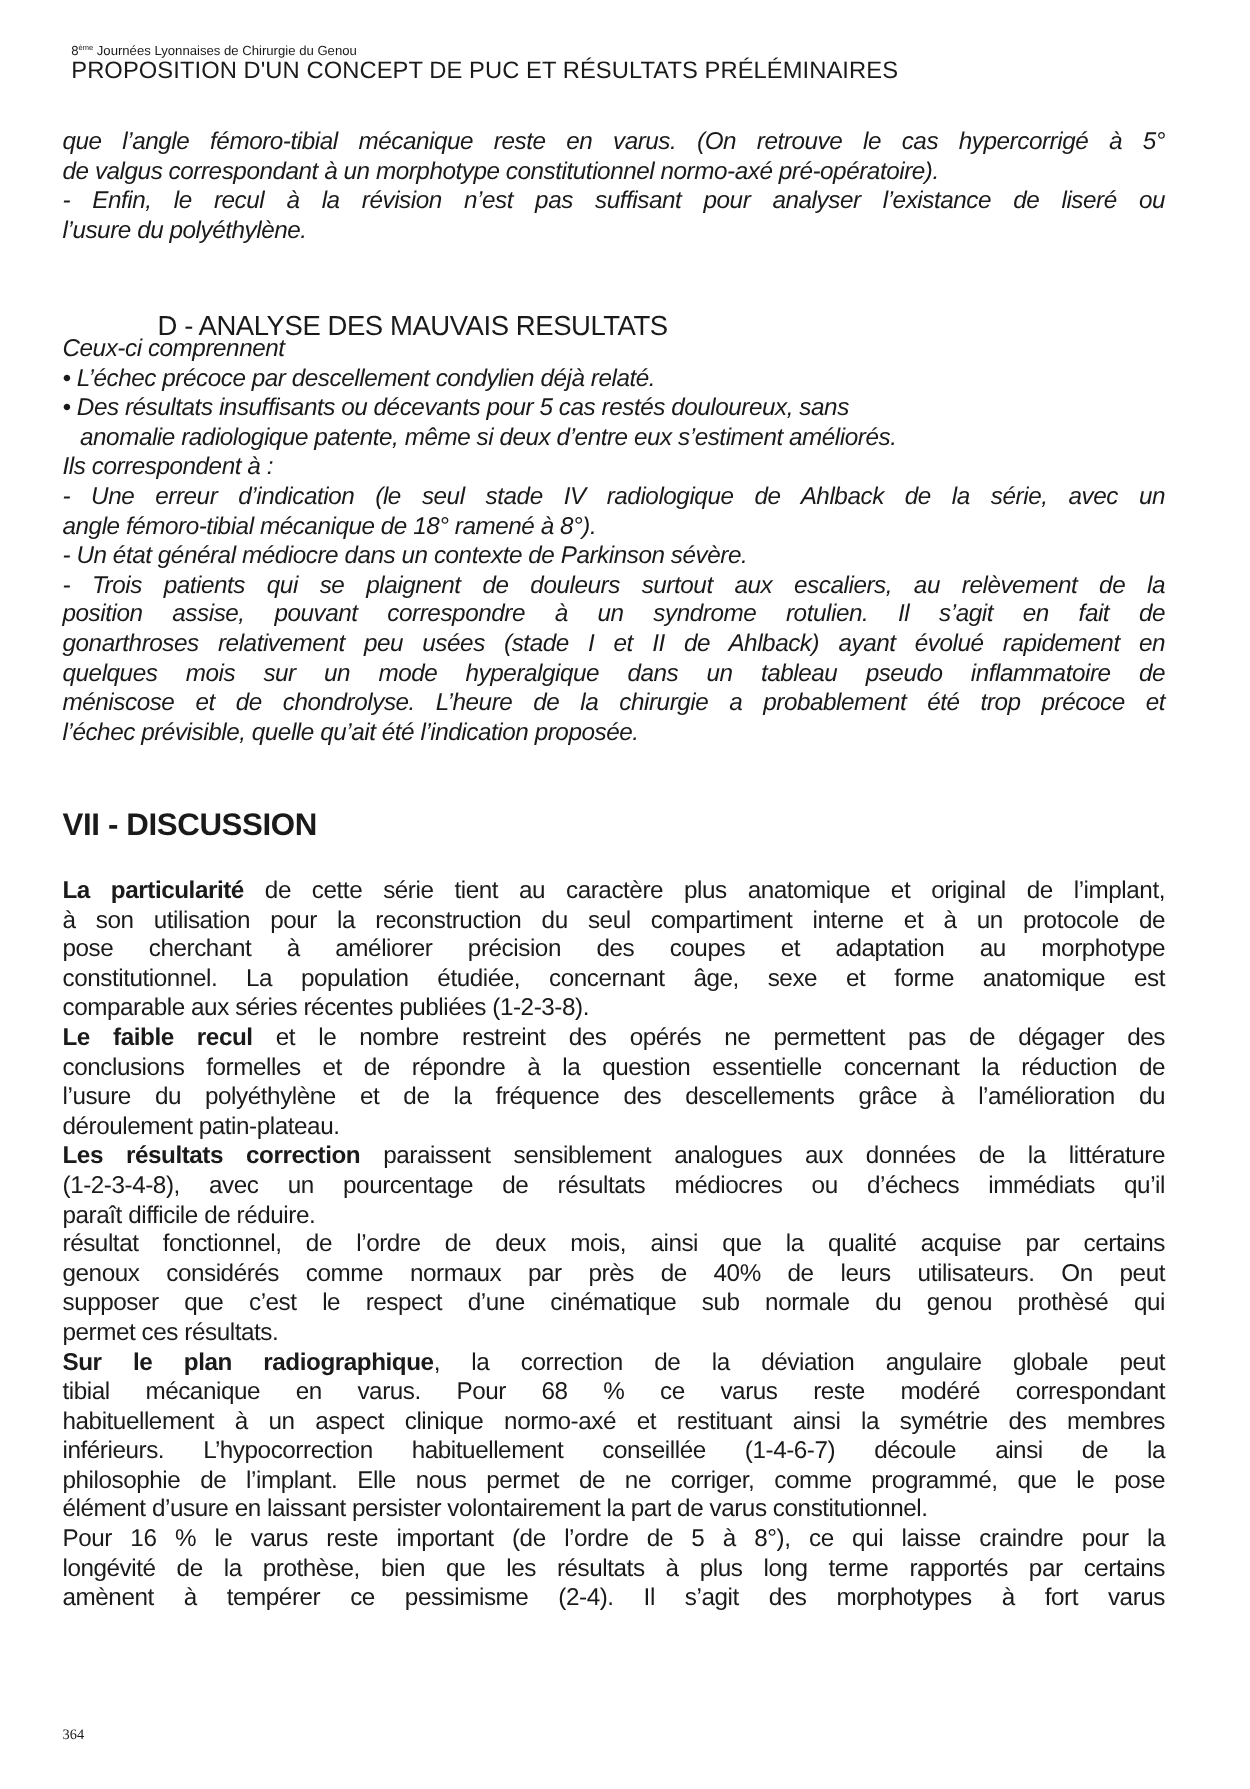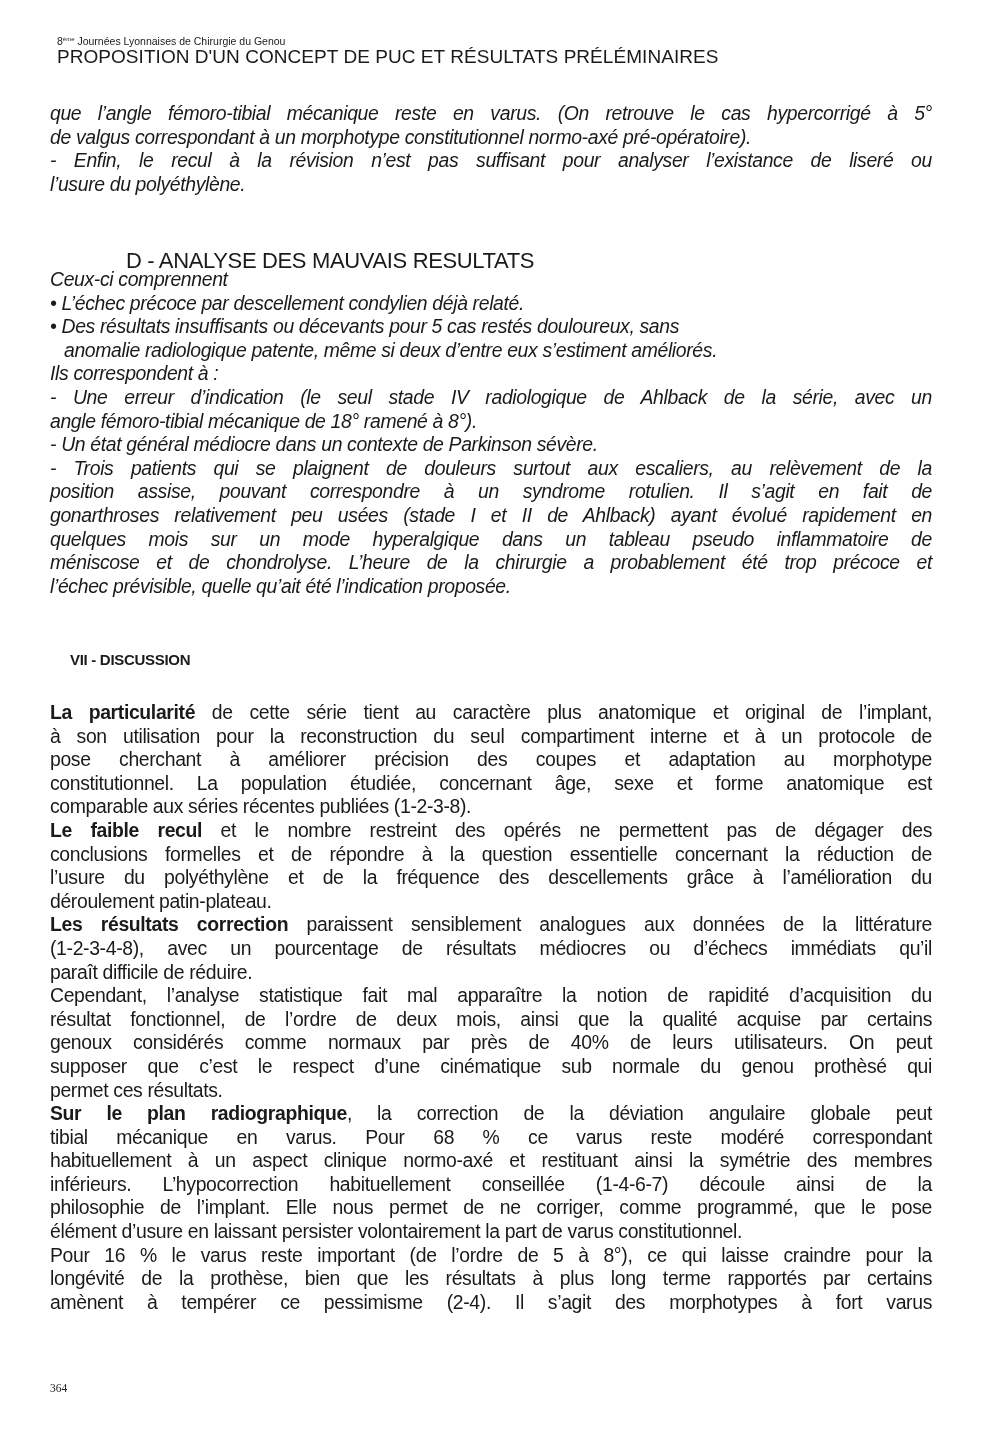--- a/index.html
+++ b/index.html
@@ -6,21 +6,21 @@
   body { width: 1000px; height: 1431px; position: relative; overflow: hidden; color: #1a1a1a; }
   .hdr { position: absolute; left: 57px; top: 33px; font-family: "Liberation Sans", sans-serif; }
   .hdr-series { font-size: 10.5px; line-height: 13px; }
   .hdr-series sup { font-size: 6px; vertical-align: 4px; }
   .hdr-title { font-size: 19px; line-height: 17px; letter-spacing: 0.05px; }
   .body { position: absolute; left: 50px; width: 882px; font-family: "Liberation Sans", sans-serif; font-size: 19.4px; letter-spacing: -0.35px; }
   .line { display: block; height: 23.6px; line-height: 23.6px; white-space: nowrap; text-align: justify; text-align-last: justify; }
   .line.last { text-align-last: left; }
   .line b { font-weight: bold; }
   .sub-h { position: absolute; left: 98px; top: 249px; font-family: "Liberation Sans", sans-serif; font-size: 22px; letter-spacing: -0.35px; line-height: 24px; margin-left: 28px; }
-  .sec-h { position: absolute; left: 50px; top: 648px; font-family: "Liberation Sans", sans-serif; font-size: 15px; font-weight: bold; letter-spacing: -0.3px; line-height: 24px; margin-left: 20px; }
+  .sec-h { position: absolute; left: 50px; top: 648px; font-family: "Liberation Sans", sans-serif; font-size: 25px; font-weight: bold; letter-spacing: -0.3px; line-height: 24px; }
   .indent { padding-left: 14px; }
   .pageno { position: absolute; left: 50px; top: 1382px; font-family: "Liberation Serif", serif; font-size: 11.5px; }
 </style>
 </head>
 <body>
 
 <div class="hdr">
   <div class="hdr-series"><span>8</span><sup>ème</sup><span> Journées Lyonnaises de Chirurgie du Genou</span></div>
   <div class="hdr-title">PROPOSITION D'UN CONCEPT DE PUC ET RÉSULTATS PRÉLÉMINAIRES</div>
 </div>
@@ -62,21 +62,20 @@
 
   <span class="line"><b>Le faible recul</b><span> et le nombre restreint des opérés ne permettent pas de dégager des</span></span>
   <span class="line">conclusions formelles et de répondre à la question essentielle concernant la réduction de</span>
   <span class="line">l’usure du polyéthylène et de la fréquence des descellements grâce à l’amélioration du</span>
   <span class="line last">déroulement patin-plateau.</span>
 
   <span class="line"><b>Les résultats correction</b><span> paraissent sensiblement analogues aux données de la littérature</span></span>
   <span class="line">(1-2-3-4-8), avec un pourcentage de résultats médiocres ou d’échecs immédiats qu’il</span>
   <span class="line last">paraît difficile de réduire.</span>
 
-  <span class="line">Cependant, l’analyse statistique fait mal apparaître la notion de rapidité d’acquisition du</span>
   <span class="line">résultat fonctionnel, de l’ordre de deux mois, ainsi que la qualité acquise par certains</span>
   <span class="line">genoux considérés comme normaux par près de 40% de leurs utilisateurs. On peut</span>
   <span class="line">supposer que c’est le respect d’une cinématique sub normale du genou prothèsé qui</span>
   <span class="line last">permet ces résultats.</span>
 
   <span class="line"><b>Sur le plan radiographique</b><span>, la correction de la déviation angulaire globale peut</span></span>
   <span class="line">tibial mécanique en varus. Pour 68 % ce varus reste modéré correspondant</span>
   <span class="line">habituellement à un aspect clinique normo-axé et restituant ainsi la symétrie des membres</span>
   <span class="line">inférieurs. L’hypocorrection habituellement conseillée (1-4-6-7) découle ainsi de la</span>
   <span class="line">philosophie de l’implant. Elle nous permet de ne corriger, comme programmé, que le pose</span>

